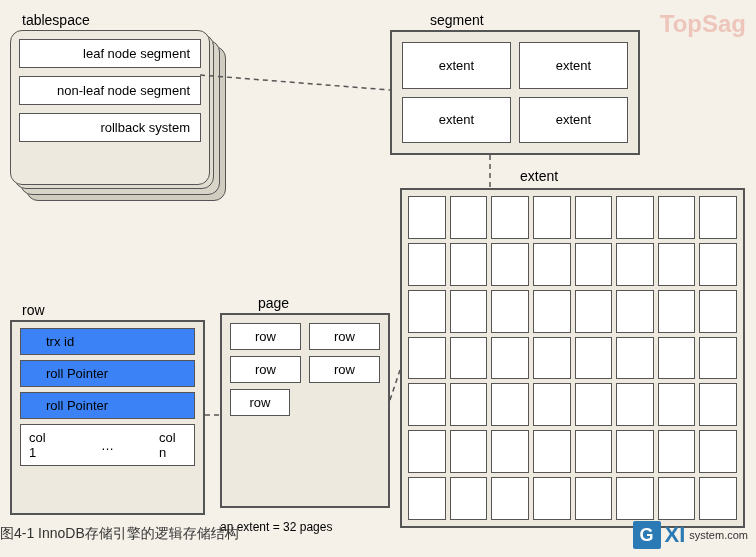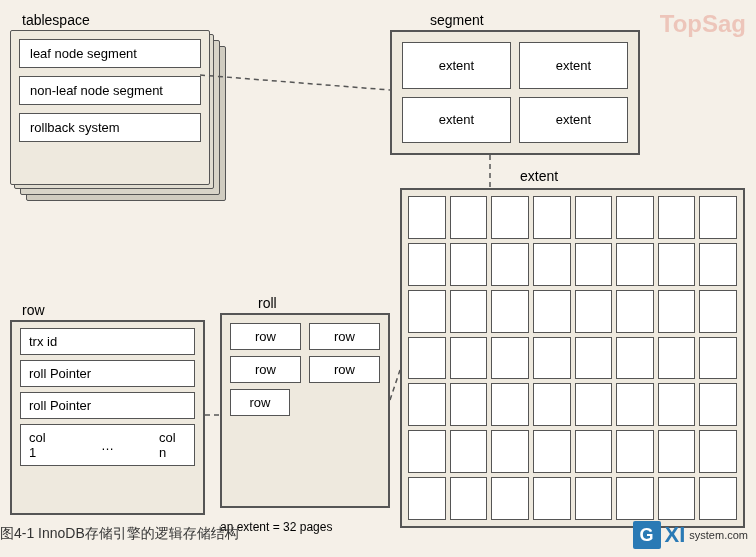--- a/index.html
+++ b/index.html
@@ -70,21 +70,22 @@
       top: 30px;
       left: 10px;
       width: 210px;
       height: 200px;
     }
 
     .page-layer {
       position: absolute;
       border: 1.5px solid #555;
       background: #e8e4dc;
-      border-radius: 2px;
+      border-radius: 12px;
+      text-align: right;
     }
 
     .page-layer-1 { top: 16px; left: 16px; width: 200px; height: 155px; background: #d0ccc0; }
     .page-layer-2 { top: 10px; left: 10px; width: 200px; height: 155px; background: #d8d4c8; }
     .page-layer-3 { top: 4px; left: 4px; width: 200px; height: 155px; background: #e0dcd0; }
     .page-layer-front { top: 0; left: 0; width: 200px; height: 155px; background: #eee9de; }
 
     .ts-item {
       border: 1.5px solid #555;
       background: white;
@@ -170,22 +171,22 @@
       border: 2px solid #555;
       background: #eee9de;
       padding: 6px 8px;
       display: flex;
       flex-direction: column;
       gap: 5px;
     }
 
     .row-item {
       border: 1.5px solid #555;
-      background: #ffffff;
-      padding: 5px 8px;
+      background: #3b82f6;
+      padding: 5px 25px;
       font-size: 13px;
     }
 
     .row-item-cols {
       border: 1.5px solid #555;
       background: white;
       padding: 5px 8px;
       font-size: 13px;
       display: flex;
       justify-content: space-between;
@@ -362,21 +363,21 @@
   <div class="row-item">trx id</div>
   <div class="row-item">roll Pointer</div>
   <div class="row-item">roll Pointer</div>
   <div class="row-item-cols">
     <span>col 1</span>
     <span>…</span>
     <span>col n</span>
   </div>
 </div>
 
-<div class="page-label">roll</div>
+<div class="page-label">page</div>
 
 <div class="page-box">
   <div class="page-row">
     <div class="page-row-item">row</div>
     <div class="page-row-item">row</div>
   </div>
   <div class="page-row">
     <div class="page-row-item">row</div>
     <div class="page-row-item">row</div>
   </div>

